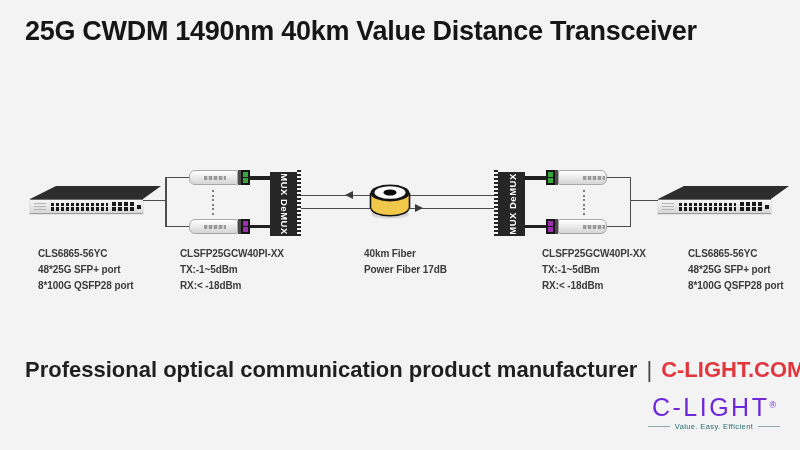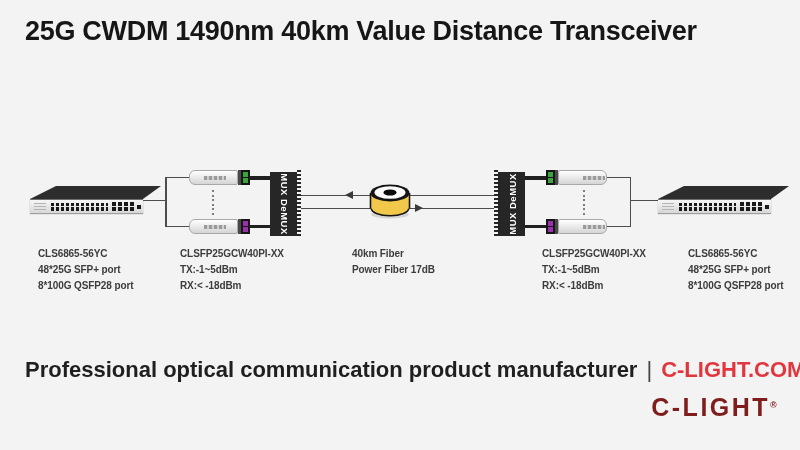--- a/index.html
+++ b/index.html
@@ -78,21 +78,21 @@
   
   .dev-label{font-size:10px;font-weight:bold;color:#3c3c3c;line-height:16px;letter-spacing:-0.1px;white-space:nowrap;}
 
   
   .footer{left:25px;top:357px;font-size:22px;font-weight:bold;color:#1f1f1f;white-space:nowrap;}
   .footer .sep{font-weight:normal;color:#444;margin:0 9px;}
   .footer .site{color:#e1363e;}
 
   
   .logo{left:628px;top:394px;width:172px;text-align:center;}
-  .logo-brand{font-size:25px;font-weight:bold;color:#7f1d1d;letter-spacing:2.5px;line-height:26px;}
+  .logo-brand{font-size:25px;font-weight:normal;color:#6d28d9;letter-spacing:2.5px;line-height:26px;}
   .logo-reg{font-size:9px;vertical-align:top;position:relative;top:-2px;letter-spacing:0;}
   .logo-slogan-row{display:flex;align-items:center;justify-content:center;gap:5px;margin-top:2px;}
   .slogan-line{width:22px;height:1px;background:#8fa9ab;}
   .logo-slogan{font-size:7.5px;color:#256b71;letter-spacing:0.4px;white-space:nowrap;}
 </style>
 </head>
 <body>
 
 <div class="abs page-title">25G CWDM 1490nm 40km Value Distance Transceiver</div>
 
@@ -211,21 +211,21 @@
   <div class="abs dev-label" style="left:38px;top:246px;">
     <div>CLS6865-56YC</div>
     <div>48*25G SFP+ port</div>
     <div>8*100G QSFP28 port</div>
   </div>
   <div class="abs dev-label" style="left:180px;top:246px;">
     <div>CLSFP25GCW40PI-XX</div>
     <div>TX:-1~5dBm</div>
     <div>RX:&lt; -18dBm</div>
   </div>
-  <div class="abs dev-label" style="left:352px;top:246px;">
+  <div class="abs dev-label" style="left:364px;top:246px;">
     <div>40km Fiber</div>
     <div>Power Fiber 17dB</div>
   </div>
   <div class="abs dev-label" style="left:542px;top:246px;">
     <div>CLSFP25GCW40PI-XX</div>
     <div>TX:-1~5dBm</div>
     <div>RX:&lt; -18dBm</div>
   </div>
   <div class="abs dev-label" style="left:688px;top:246px;">
     <div>CLS6865-56YC</div>
@@ -235,13 +235,18 @@
 </div>
 
 <div class="abs footer">
   <span>Professional optical communication product manufacturer</span><span class="sep">|</span><span class="site">C-LIGHT.COM</span>
 </div>
 
 <div class="abs logo">
   <div class="logo-brand">
     <span>C-LIGHT</span><span class="logo-reg">®</span>
   </div>
+  <div class="logo-slogan-row">
+    <div class="slogan-line"></div>
+    <span class="logo-slogan">Value. Easy. Efficient</span>
+    <div class="slogan-line"></div>
+  </div>
 </div>
 
 </body></html>

